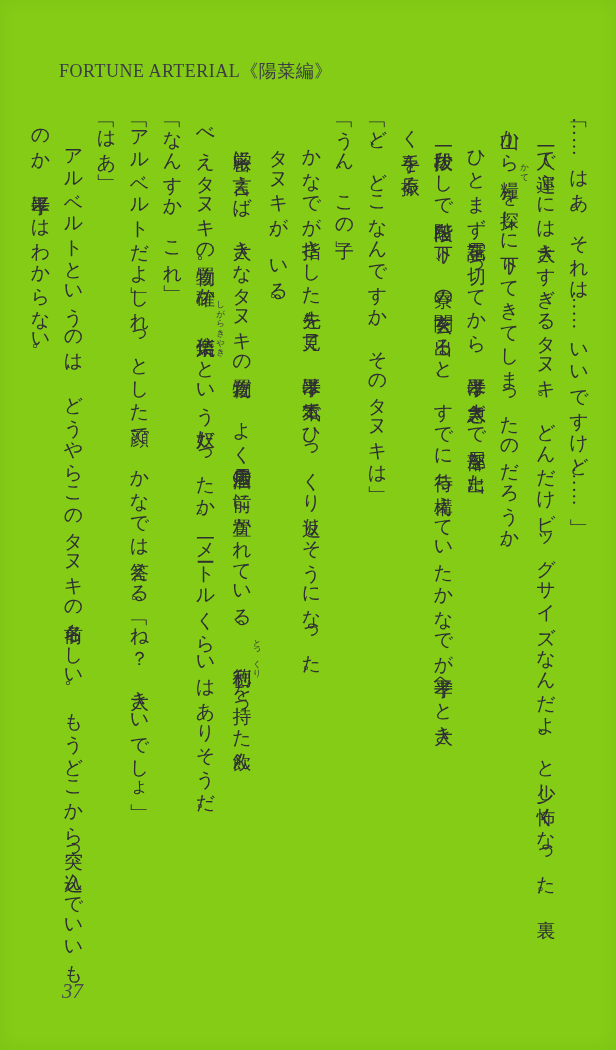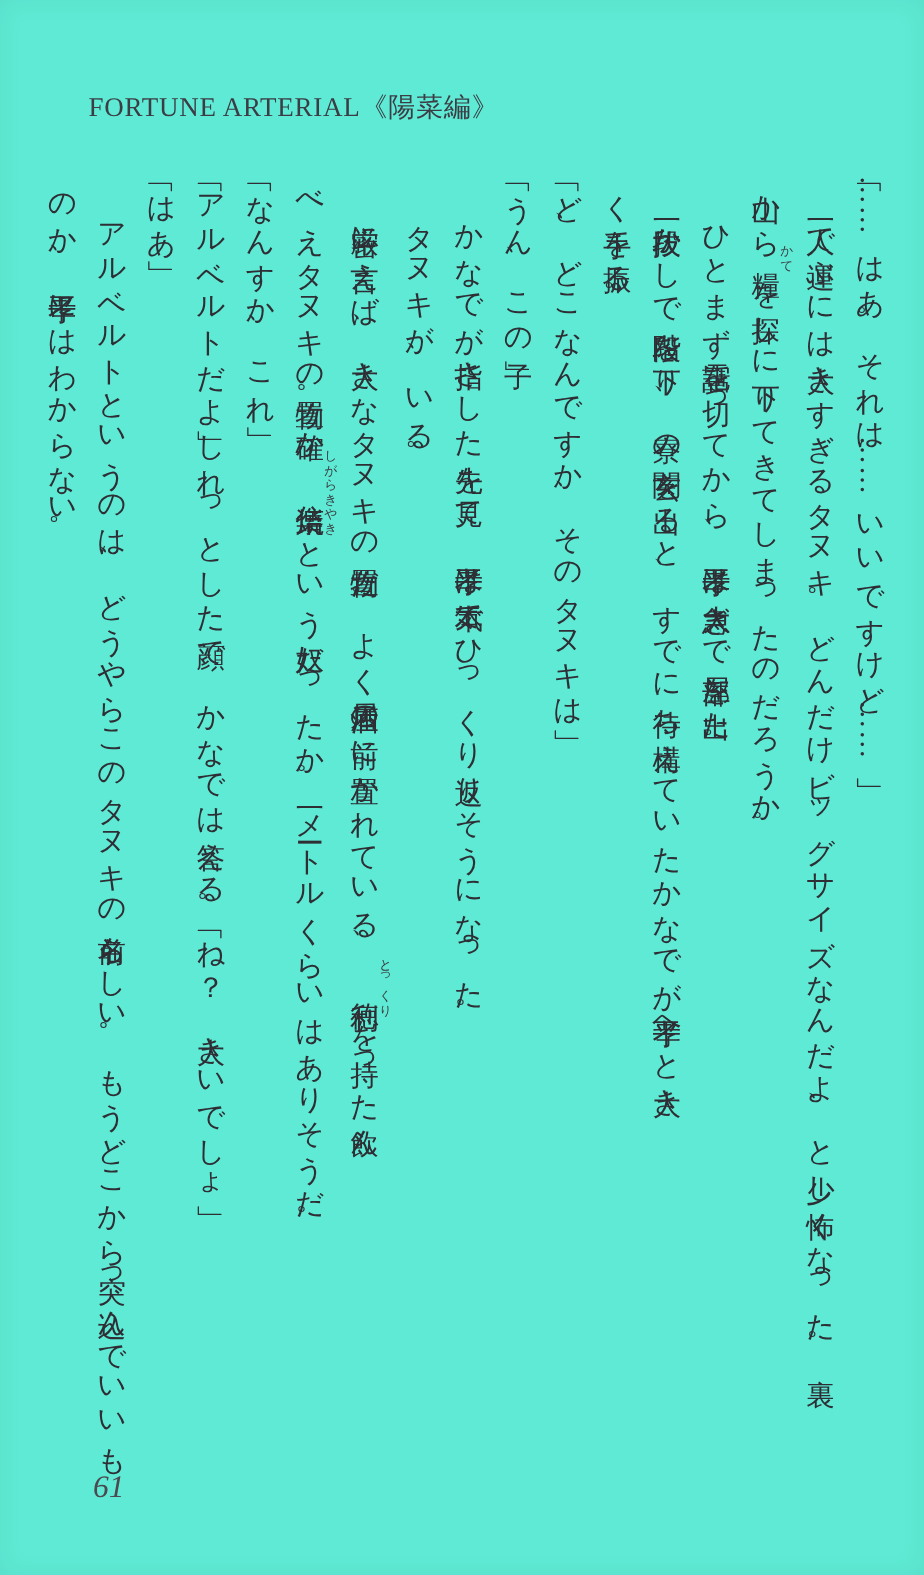--- a/index.html
+++ b/index.html
@@ -4,21 +4,21 @@
 <style>
   html, body {
     margin: 0;
     padding: 0;
     background: #e8e8e6;
   }
   .page {
     position: relative;
     width: 616px;
     height: 1050px;
-    background: #5eead4;
+    background: #84cc16;
     overflow: hidden;
     font-family: "Liberation Serif", "DejaVu Serif", serif;
     color: #2e2e34;
     box-shadow: inset 0 0 18px rgba(0,0,0,0.05);
   }
   .header {
     position: absolute;
     left: 59px;
     top: 59px;
     font-size: 18px;
@@ -79,14 +79,14 @@
       <p class="line">　タヌキが、いる。</p>
       <p class="line">　厳密に言えば、大きなタヌキの置物だ。よく居酒屋の前に置かれている、<ruby>徳利<rt>とっくり</rt></ruby>を持った飲ん</p>
       <p class="line">べえタヌキの置物。確か<ruby>信楽焼<rt>しがらきやき</rt></ruby>という奴だったか。一メートルくらいはありそうだ。</p>
       <p class="line">「なんすか、これ」</p>
       <p class="line">「アルベルトだよ」しれっとした顔で、かなでは答える。「ね？　大きいでしょ」</p>
       <p class="line">「はあ」</p>
       <p class="line">　アルベルトというのは、どうやらこのタヌキの名前らしい。もうどこから突っ込んでいいも</p>
       <p class="line">のか、孝平にはわからない。</p>
     </div>
 
-  <div class="page-number">61</div>
+  <div class="page-number">37</div>
 </div>
 
 </body></html>

